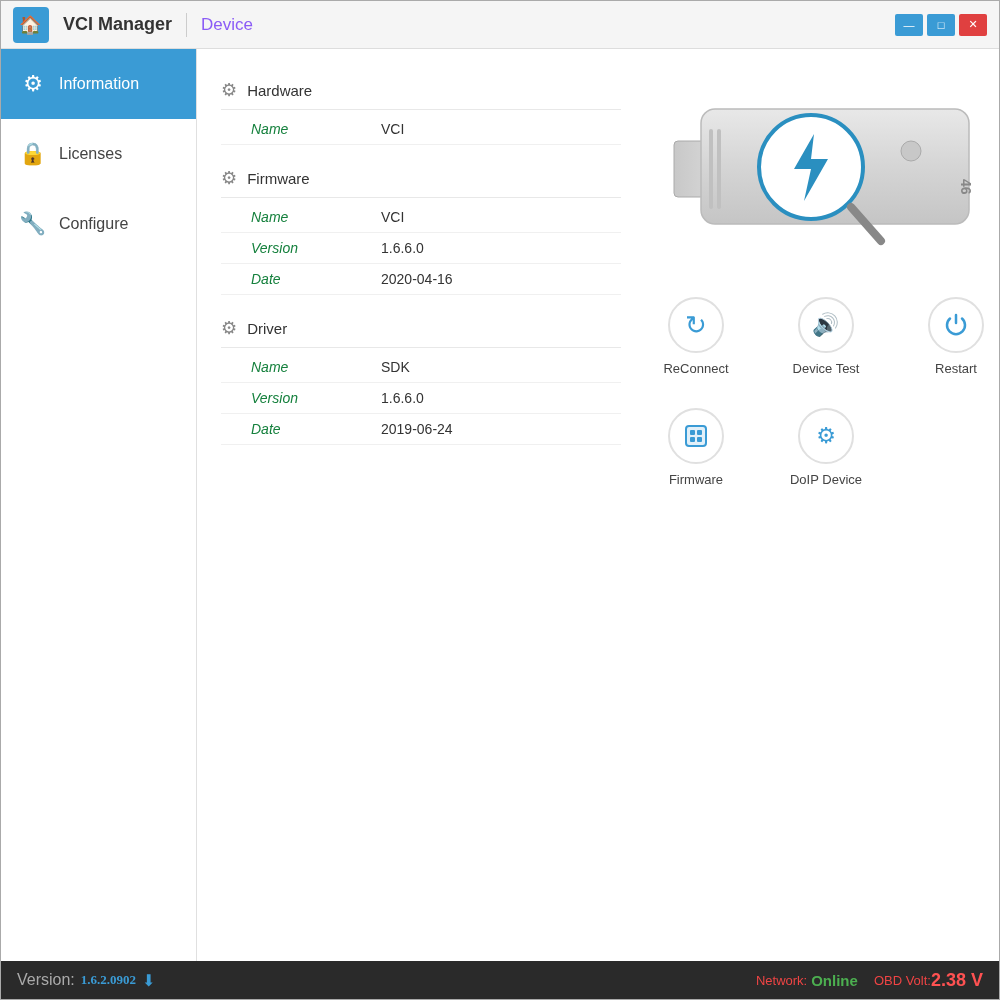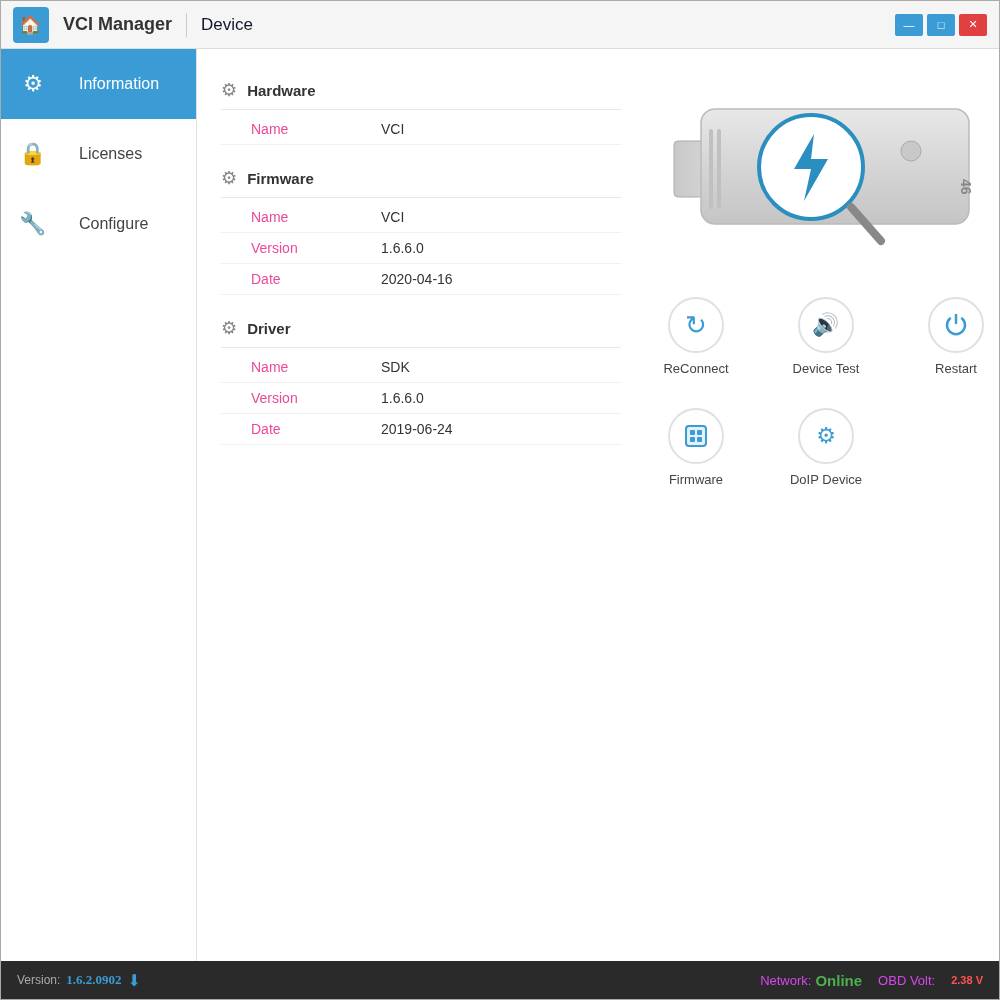--- a/index.html
+++ b/index.html
@@ -42,21 +42,21 @@
       font-weight: 600;
       color: #333;
     }
     .titlebar-divider {
       width: 1px;
       height: 24px;
       background: #ccc;
     }
     .titlebar-section {
       font-size: 17px;
-      color: #0f172a;
+      color: #8b5cf6;
     }
     .home-icon {
       width: 36px;
       height: 36px;
       background: #3a9bd5;
       border-radius: 4px;
       display: flex;
       align-items: center;
       justify-content: center;
       color: white;
@@ -117,21 +117,20 @@
       width: 28px;
       text-align: center;
     }
     .sidebar-item.active .sidebar-icon {
       color: white;
     }
     .sidebar-label {
       font-size: 16px;
       color: #444;
       font-weight: 500;
-      margin-left: 20px;
     }
 
     
     .content-area {
       flex: 1;
       display: flex;
       padding: 20px 24px;
       gap: 20px;
       overflow: hidden;
     }
@@ -151,34 +150,35 @@
       padding: 10px 0 8px 0;
       border-bottom: 1px solid #e8e8e8;
       margin-bottom: 4px;
     }
     .section-gear {
       color: #888;
       font-size: 18px;
     }
     .section-title {
       font-size: 15px;
-      font-weight: 700;
+      font-weight: 400;
       color: #333;
     }
 
     .info-row {
       display: flex;
       align-items: center;
       padding: 7px 0 7px 30px;
       border-bottom: 1px solid #f0f0f0;
     }
     .info-key {
       width: 130px;
       font-size: 14px;
-      color: #ec4899;
+      color: #15803d;
+      font-style: italic;
     }
     .info-value {
       font-size: 14px;
       color: #333;
     }
 
     
     .right-panel {
       flex: 1;
       display: flex;
@@ -239,21 +239,21 @@
       gap: 8px;
       flex-shrink: 0;
       justify-content: space-between;
     }
     .status-left {
       display: flex;
       align-items: center;
       gap: 6px;
     }
     .status-version-label {
-      font-size: 12px;
+      font-size: 16px;
       color: #aaa;
     }
     .status-version-value {
       font-size: 13px;
       color: #3a9bd5;
       font-weight: 600;
       font-family: Liberation Serif, serif;
     }
     .status-update-icon {
       color: #3a9bd5;
@@ -265,34 +265,34 @@
       align-items: center;
       gap: 16px;
     }
     .status-network {
       display: flex;
       align-items: center;
       gap: 4px;
     }
     .status-label {
       font-size: 13px;
-      color: #d946ef;
+      color: #ef4444;
     }
     .status-online {
       font-size: 15px;
       color: #4caf50;
       font-weight: 600;
     }
     .status-obd {
       display: flex;
       align-items: center;
-      gap: 16px;
+      gap: 0;
     }
     .status-obd-val {
-      font-size: 11px;
+      font-size: 18px;
       color: #ff5252;
       font-weight: 600;
     }
   </style>
 </head>
 <body>
 
 <div class="window">
 
   <div class="titlebar">

